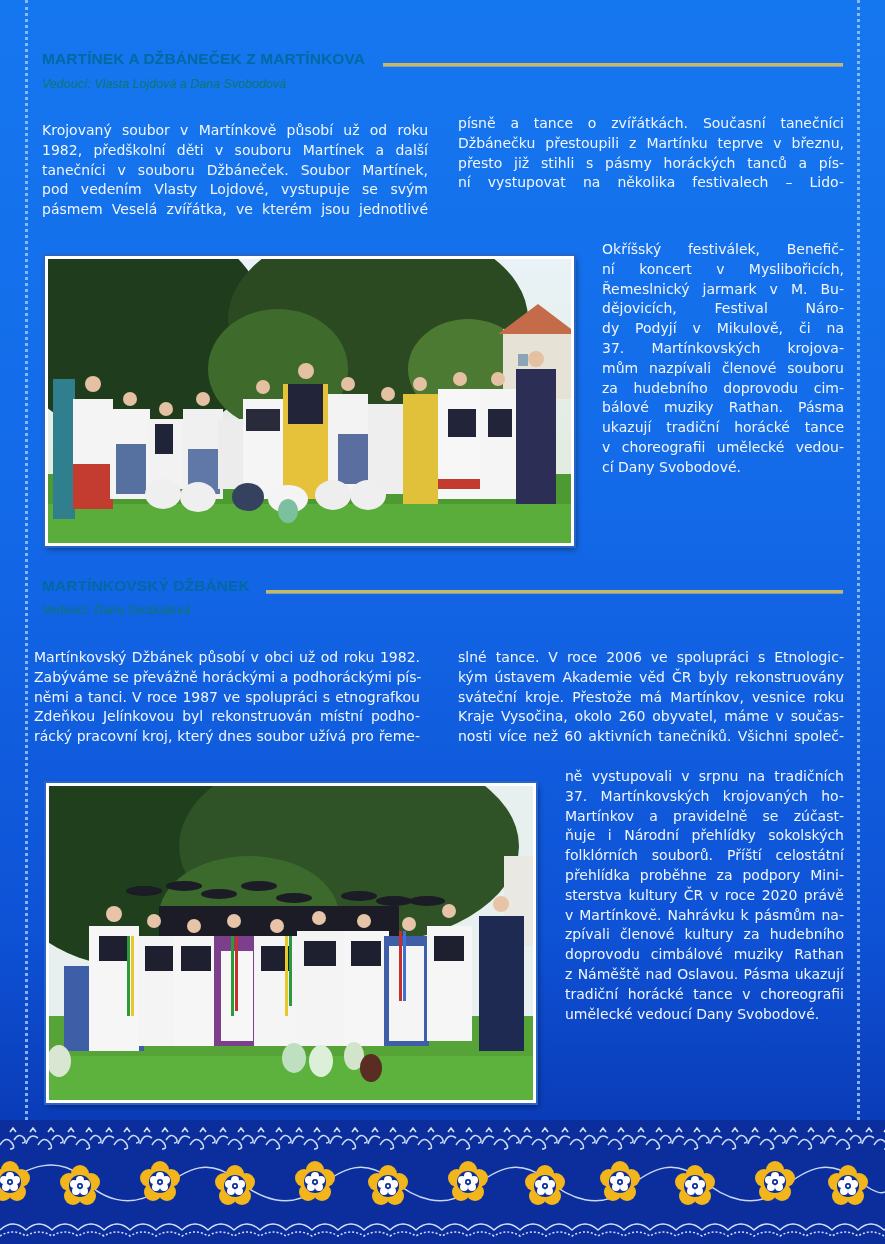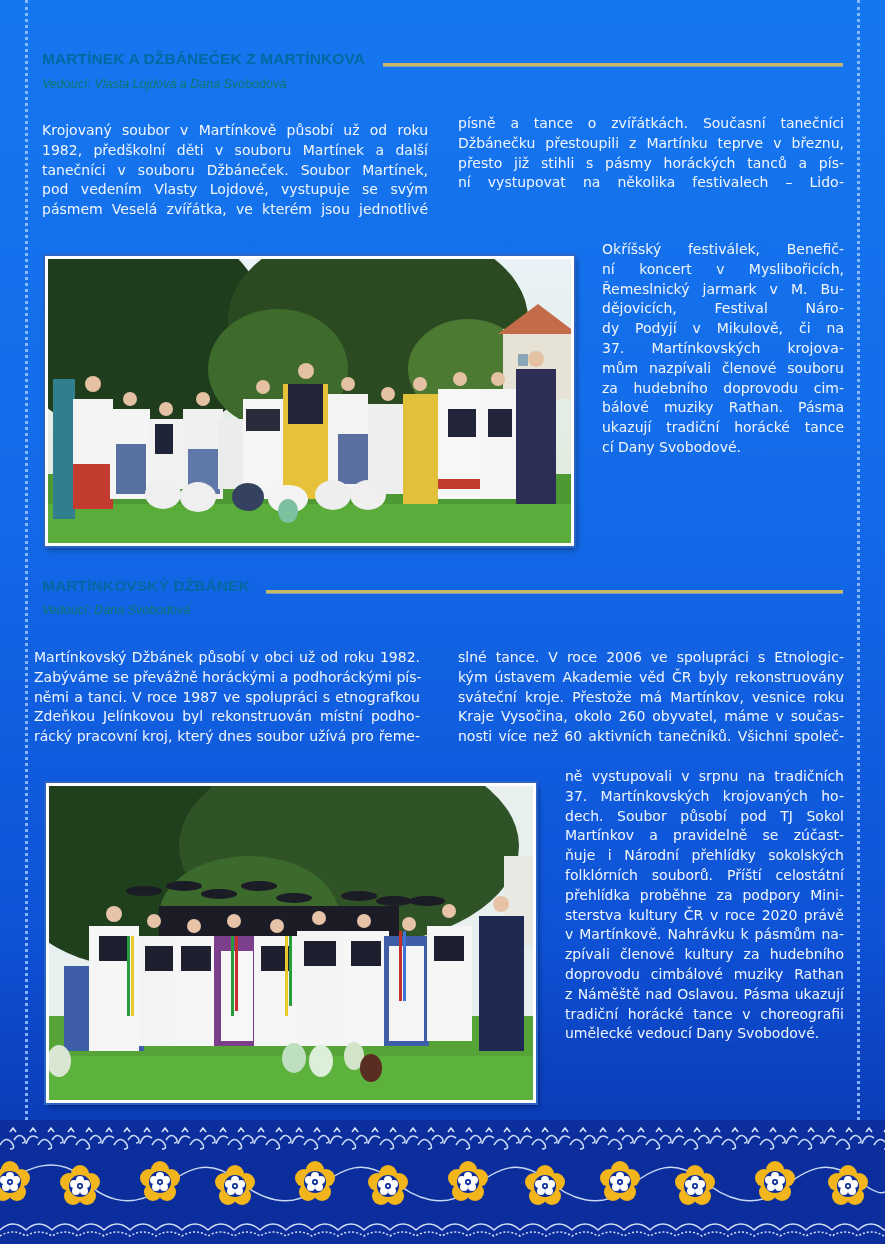--- a/index.html
+++ b/index.html
@@ -71,20 +71,21 @@
   <span>Okříšský festiválek, Benefič-</span>
   <span>ní koncert v Myslibořicích,</span>
   <span>Řemeslnický jarmark v M. Bu-</span>
   <span>dějovicích, Festival Náro-</span>
   <span>dy Podyjí v Mikulově, či na</span>
   <span>37. Martínkovských krojova-</span>
   <span>mům nazpívali členové souboru</span>
   <span>za hudebního doprovodu cim-</span>
   <span>bálové muziky Rathan. Pásma</span>
   <span>ukazují tradiční horácké tance</span>
+  <span>v choreografii umělecké vedou-</span>
   <span class="last">cí Dany Svobodové.</span>
 </div>
 
 <div class="photo" style="left:45px; top:256px; width:523px; height:284px;">
   <svg viewBox="0 0 523 284" preserveAspectRatio="none">
     <defs>
       <linearGradient id="sky1" x1="0" y1="0" x2="0" y2="1">
         <stop offset="0" stop-color="#e9f3f7"></stop>
           <stop offset="1" stop-color="#dfe9d8"></stop>
       </linearGradient>
@@ -173,21 +174,20 @@
   <span>slné tance. V roce 2006 ve spolupráci s Etnologic-</span>
   <span>kým ústavem Akademie věd ČR byly rekonstruovány</span>
   <span>sváteční kroje. Přestože má Martínkov, vesnice roku</span>
   <span>Kraje Vysočina, okolo 260 obyvatel, máme v součas-</span>
   <span>nosti více než 60 aktivních tanečníků. Všichni společ-</span>
 </div>
 
 <div class="para" style="left:565px; top:767px; width:279px;">
   <span>ně vystupovali v srpnu na tradičních</span>
   <span>37. Martínkovských krojovaných ho-</span>
-  <span>dech. Soubor působí pod TJ Sokol</span>
   <span>Martínkov a pravidelně se zúčast-</span>
   <span>ňuje i Národní přehlídky sokolských</span>
   <span>folklórních souborů. Příští celostátní</span>
   <span>přehlídka proběhne za podpory Mini-</span>
   <span>sterstva kultury ČR v roce 2020 právě</span>
   <span>v Martínkově. Nahrávku k pásmům na-</span>
   <span>zpívali členové kultury za hudebního</span>
   <span>doprovodu cimbálové muziky Rathan</span>
   <span>z Náměště nad Oslavou. Pásma ukazují</span>
   <span>tradiční horácké tance v choreografii</span>

